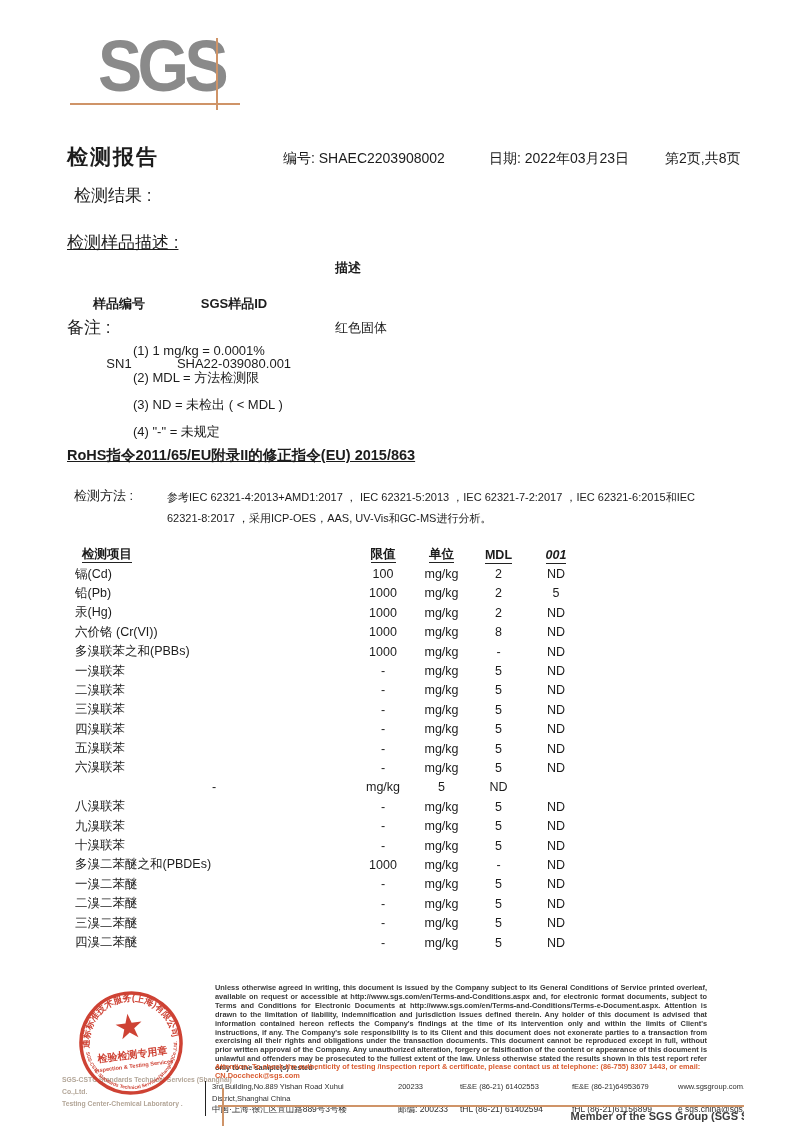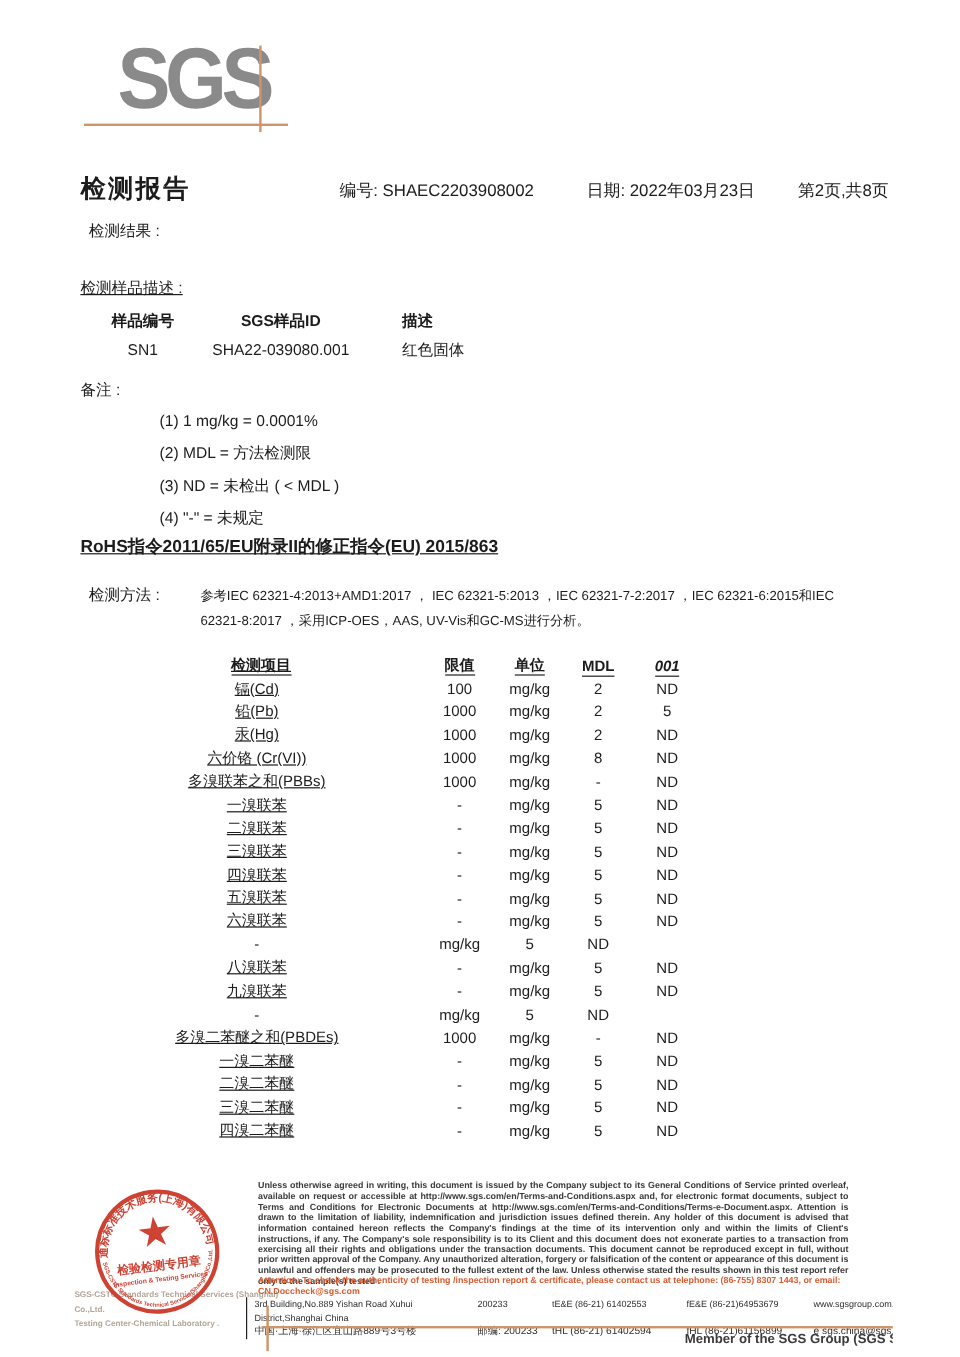--- a/index.html
+++ b/index.html
@@ -14,43 +14,43 @@
   .logo-hline{left:70px;top:103px;width:170px;height:2px;}
   .logo-vline{left:216px;top:38px;width:2px;height:72px;}
 
   
   .doc-title{left:67px;top:143px;font-size:21px;font-weight:bold;letter-spacing:2px;}
   .hmeta{font-size:14px;top:150px;}
   .h-no{left:283px;}
   .h-date{left:489px;}
   .h-page{left:643px;margin-left:22px;}
 
-  .sec-label{font-size:13px;}
+  .sec-label{font-size:17px;}
   .results-label{left:74px;top:184px;}
   .sampledesc-label{left:67px;top:231px;text-decoration:underline;}
 
   
   .stable{left:80px;top:256px;width:370px;font-size:13px;}
   .srow{display:grid;grid-template-columns:78px 152px 140px;line-height:24px;}
-  .srow .c1,.srow .c2{text-align:center;}
+  .srow .c1,.srow .c2{text-align:center;margin-top:36px;}
   .srow .c3{text-align:left;padding-left:25px;}
   .shead{font-weight:bold;}
 
   .notes-label{left:67px;top:316px;}
   .notes{left:133px;top:337px;font-size:13px;}
   .notes div{line-height:27px;}
 
   .rohs-head{left:67px;top:446px;font-size:14.5px;font-weight:bold;text-decoration:underline;}
   .method-label{left:74px;top:487px;font-size:13px;}
   .method-text{left:167px;top:487px;width:528px;font-size:11px;line-height:21px;}
 
   
   .rtable{left:75px;top:545px;width:512px;font-size:12.5px;}
   .rrow{display:grid;grid-template-columns:278px 60px 57px 57px 58px;height:19.4px;align-items:center;}
-  .rrow .l{text-align:center;text-decoration:underline;}
+  .rrow .l{text-align:left;}
   .rrow .c{text-align:center;}
   .rrow.hd{font-weight:bold;}
   .rrow.hd span{border-bottom:1.5px solid #222;padding-bottom:1px;}
   .rrow.hd .l{padding-left:7px;}
   .rrow.hd .it span{font-style:italic;}
 
   
   .legal{left:215px;top:984px;width:492px;font-size:7.4px;line-height:8.9px;
          text-align:justify;font-weight:bold;color:#3b3b3b;}
   .attention{left:215px;top:1063px;width:492px;font-size:7.4px;line-height:8.9px;
@@ -233,20 +233,21 @@
 
       <div class="rrow">
         <div class="l">九溴联苯</div>
         <div class="c">-</div>
         <div class="c">mg/kg</div>
         <div class="c">5</div>
         <div class="c">ND</div>
       </div>
 
       <div class="rrow">
+        <div class="l">十溴联苯</div>
         <div class="c">-</div>
         <div class="c">mg/kg</div>
         <div class="c">5</div>
         <div class="c">ND</div>
       </div>
 
       <div class="rrow">
         <div class="l">多溴二苯醚之和(PBDEs)</div>
         <div class="c">1000</div>
         <div class="c">mg/kg</div>

